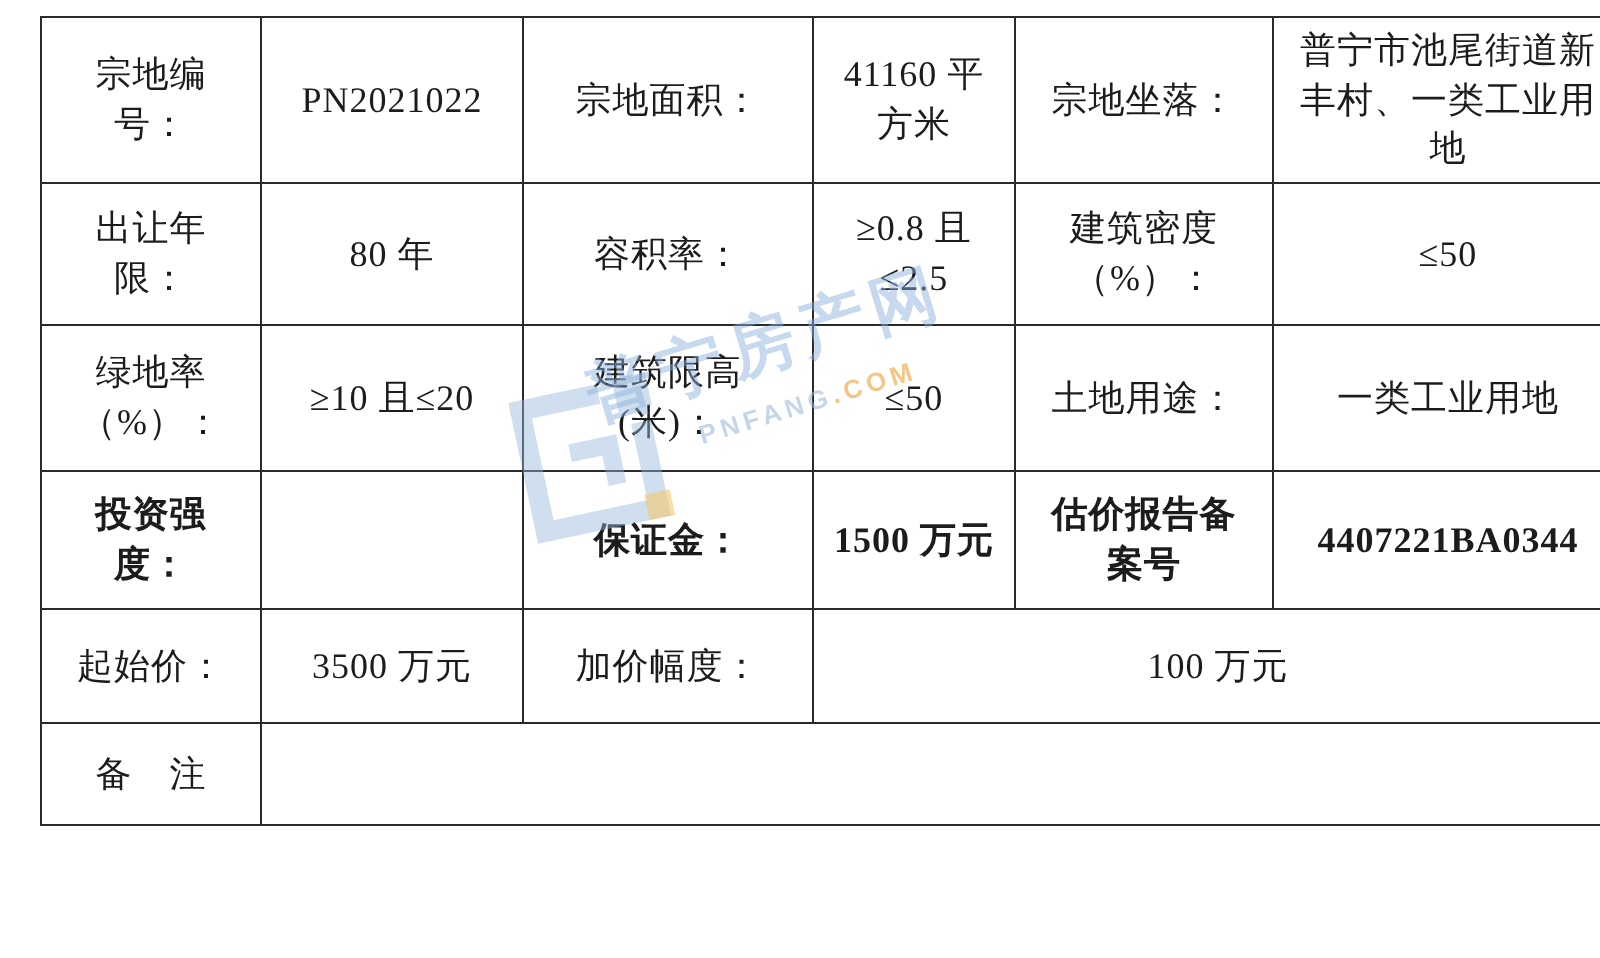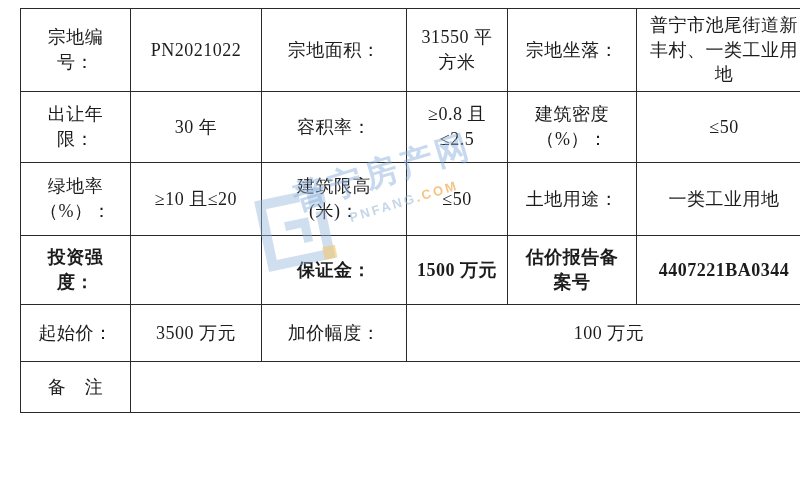--- a/index.html
+++ b/index.html
@@ -90,29 +90,29 @@
       <col style="width:101px">
       <col style="width:129px">
       <col style="width:175px">
     </colgroup>
     <tbody>
       <tr class="r1">
         <td>宗地编
 号：</td>
         <td>PN2021022</td>
         <td>宗地面积：</td>
-        <td>31550 平
+        <td>41160 平
 方米</td>
         <td>宗地坐落：</td>
         <td class="addr">普宁市池尾街道新丰村、一类工业用地</td>
       </tr>
       <tr class="r2">
         <td>出让年
 限：</td>
-        <td>30 年</td>
+        <td>80 年</td>
         <td>容积率：</td>
         <td>≥0.8 且
 ≤2.5</td>
         <td>建筑密度
 （%）：</td>
         <td>≤50</td>
       </tr>
       <tr class="r3">
         <td>绿地率
 （%）：</td>

